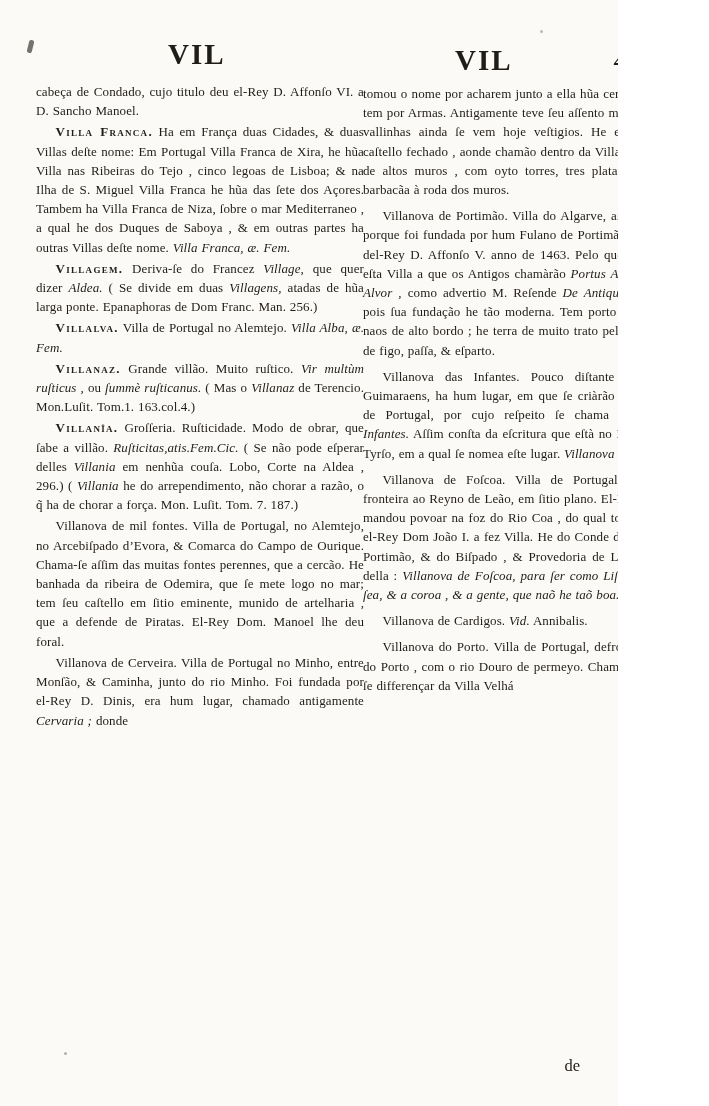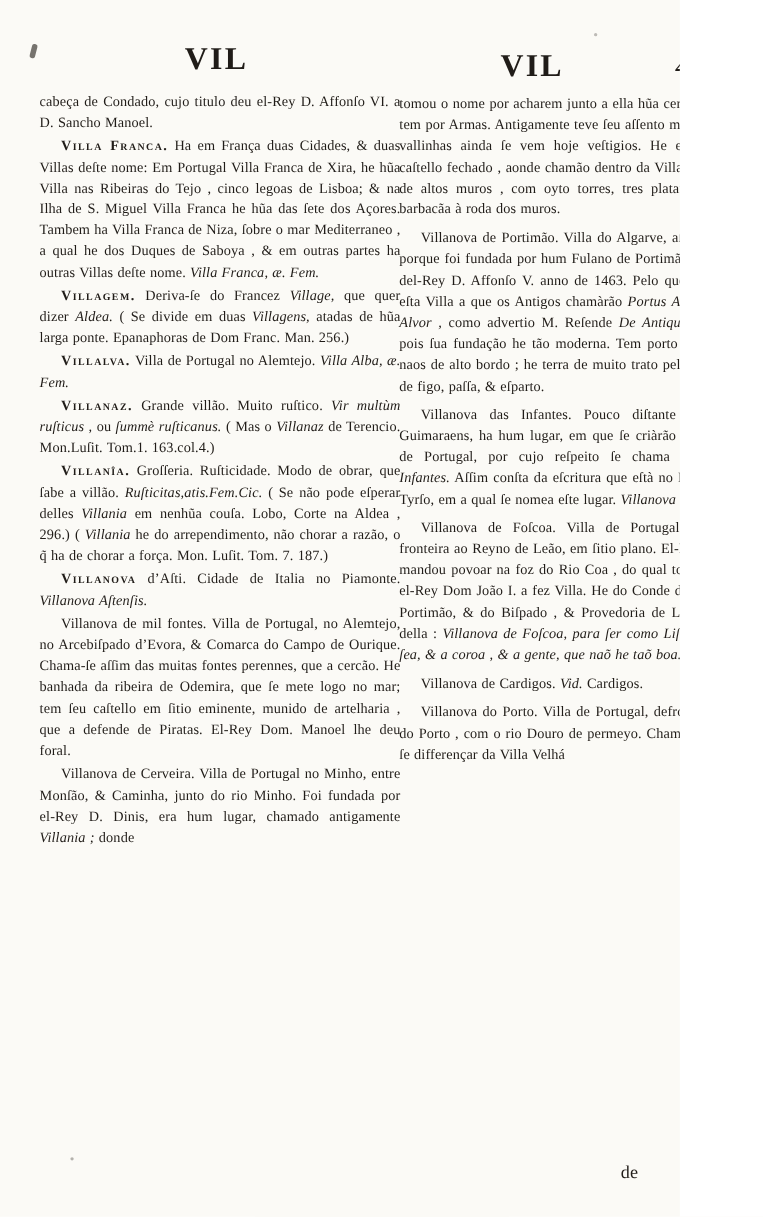--- a/index.html
+++ b/index.html
@@ -76,31 +76,30 @@
 
   <div class="page-number">491</div>
 
   <div class="col col-left">
       <p class=""><span class="seg-roman">cabeça de Condado, cujo titulo deu el-Rey D. Affonſo VI. a D. Sancho Manoel.</span></p>
       <p class="indent"><span class="seg-smallcaps">Villa Franca.</span><span class="seg-roman"> Ha em França duas Cidades, &amp; duas Villas deſte nome: Em Portugal Villa Franca de Xira, he hũa Villa nas Ribeiras do Tejo , cinco legoas de Lisboa; &amp; na Ilha de S. Miguel Villa Franca he hũa das ſete dos Açores. Tambem ha Villa Franca de Niza, ſobre o mar Mediterraneo , a qual he dos Duques de Saboya , &amp; em outras partes ha outras Villas deſte nome. </span><span class="seg-italic">Villa Franca, æ. Fem.</span></p>
       <p class="indent"><span class="seg-smallcaps">Villagem.</span><span class="seg-roman"> Deriva-ſe do Francez </span><span class="seg-italic">Village,</span><span class="seg-roman"> que quer dizer </span><span class="seg-italic">Aldea.</span><span class="seg-roman"> ( Se divide em duas </span><span class="seg-italic">Villagens,</span><span class="seg-roman"> atadas de hũa larga ponte. Epanaphoras de Dom Franc. Man. 256.)</span></p>
       <p class="indent"><span class="seg-smallcaps">Villalva.</span><span class="seg-roman"> Villa de Portugal no Alemtejo. </span><span class="seg-italic">Villa Alba, æ. Fem.</span></p>
       <p class="indent"><span class="seg-smallcaps">Villanaz.</span><span class="seg-roman"> Grande villão. Muito ruſtico. </span><span class="seg-italic">Vir multùm ruſticus ,</span><span class="seg-roman"> ou </span><span class="seg-italic">ſummè ruſticanus.</span><span class="seg-roman"> ( Mas o </span><span class="seg-italic">Villanaz</span><span class="seg-roman"> de Terencio. Mon.Luſit. Tom.1. 163.col.4.)</span></p>
       <p class="indent"><span class="seg-smallcaps">Villanîa.</span><span class="seg-roman"> Groſſeria. Ruſticidade. Modo de obrar, que ſabe a villão. </span><span class="seg-italic">Ruſticitas,atis.Fem.Cic.</span><span class="seg-roman"> ( Se não pode eſperar delles </span><span class="seg-italic">Villania</span><span class="seg-roman"> em nenhũa couſa. Lobo, Corte na Aldea , 296.) ( </span><span class="seg-italic">Villania</span><span class="seg-roman"> he do arrependimento, não chorar a razão, o q̃ ha de chorar a força. Mon. Luſit. Tom. 7. 187.)</span></p>
-      <p class="indent"><span class="seg-smallcaps">Villanova</span><span class="seg-roman"> d’Aſti. Cidade de Italia no Piamonte. </span><span class="seg-italic">Villanova Aſtenſis.</span></p>
       <p class="indent"><span class="seg-roman">Villanova de mil fontes. Villa de Portugal, no Alemtejo, no Arcebiſpado d’Evora, &amp; Comarca do Campo de Ourique. Chama-ſe aſſim das muitas fontes perennes, que a cercão. He banhada da ribeira de Odemira, que ſe mete logo no mar; tem ſeu caſtello em ſitio eminente, munido de artelharia , que a defende de Piratas. El-Rey Dom. Manoel lhe deu foral.</span></p>
-      <p class="indent"><span class="seg-roman">Villanova de Cerveira. Villa de Portugal no Minho, entre Monſão, &amp; Caminha, junto do rio Minho. Foi fundada por el-Rey D. Dinis, era hum lugar, chamado antigamente </span><span class="seg-italic">Villania ;</span><span class="seg-roman"> donde</span></p>
+      <p class="indent"><span class="seg-roman">Villanova de Cerveira. Villa de Portugal no Minho, entre Monſão, &amp; Caminha, junto do rio Minho. Foi fundada por el-Rey D. Dinis, era hum lugar, chamado antigamente </span><span class="seg-italic">Cervaria ;</span><span class="seg-roman"> donde</span></p>
     </div>
 
   <div class="col col-right">
       <p class=""><span class="seg-roman">tomou o nome por acharem junto a ella hũa cerva, que a Villa tem por Armas. Antigamente teve ſeu aſſento mais acima , nas vallinhas ainda ſe vem hoje veſtigios. He eſta Villa hum caſtello fechado , aonde chamão dentro da Villa, &amp; he cingida de altos muros , com oyto torres, tres plataformas, &amp; ſua barbacãa à roda dos muros.</span></p>
       <p class="indent"><span class="seg-roman">Villanova de Portimão. Villa do Algarve, aſſim chamada , porque foi fundada por hum Fulano de Portimão, com licença del-Rey D. Affonſo V. anno de 1463. Pelo que não póde ſer eſta Villa a que os Antigos chamàrão </span><span class="seg-italic">Portus Annibalis,</span><span class="seg-roman"> ſenão </span><span class="seg-italic">Alvor ,</span><span class="seg-roman"> como advertio M. Reſende </span><span class="seg-italic">De Antiquitatib. Luſitan.</span><span class="seg-roman"> pois ſua fundação he tão moderna. Tem porto capaz de 200. naos de alto bordo ; he terra de muito trato pela grande copia de figo, paſſa, &amp; eſparto.</span></p>
       <p class="indent"><span class="seg-roman">Villanova das Infantes. Pouco diſtante da Villa de Guimaraens, ha hum lugar, em que ſe criàrão hũas Princeſas de Portugal, por cujo reſpeito ſe chama </span><span class="seg-italic">Villanova das Infantes.</span><span class="seg-roman"> Aſſim conſta da eſcritura que eſtà no Moſteyro de S. Tyrſo, em a qual ſe nomea eſte lugar. </span><span class="seg-italic">Villanova Infantiarum.</span></p>
       <p class="indent"><span class="seg-roman">Villanova de Foſcoa. Villa de Portugal, na Beyra , fronteira ao Reyno de Leão, em ſitio plano. El-Rey D. Dinis a mandou povoar na foz do Rio Coa , do qual tomou o nome ; el-Rey Dom João I. a fez Villa. He do Conde de Villanova de Portimão, &amp; do Biſpado , &amp; Provedoria de Lamego. Dizem della : </span><span class="seg-italic">Villanova de Foſcoa, para ſer como Liſboa, faltalhe a ſea, &amp; a coroa , &amp; a gente, que naõ he taõ boa.</span></p>
-      <p class="indent"><span class="seg-roman">Villanova de Cardigos. </span><span class="seg-italic">Vid.</span><span class="seg-roman"> Cardigos.</span></p>
+      <p class="indent"><span class="seg-roman">Villanova de Cardigos. </span><span class="seg-italic">Vid.</span><span class="seg-roman"> Annibalis.</span></p>
       <p class="indent"><span class="seg-roman">Villanova do Porto. Villa de Portugal, defronte da Cidade do Porto , com o rio Douro de permeyo. Chama-ſe aſſim para ſe differençar da Villa Velhá</span></p>
     </div>
 
   <div class="catchword">de</div>
 
   <div class="speck speck-1"></div>
   <div class="speck speck-2"></div>
   <div class="speck speck-3"></div>
   <div class="speck speck-4"></div>
   <div class="speck speck-5"></div>

